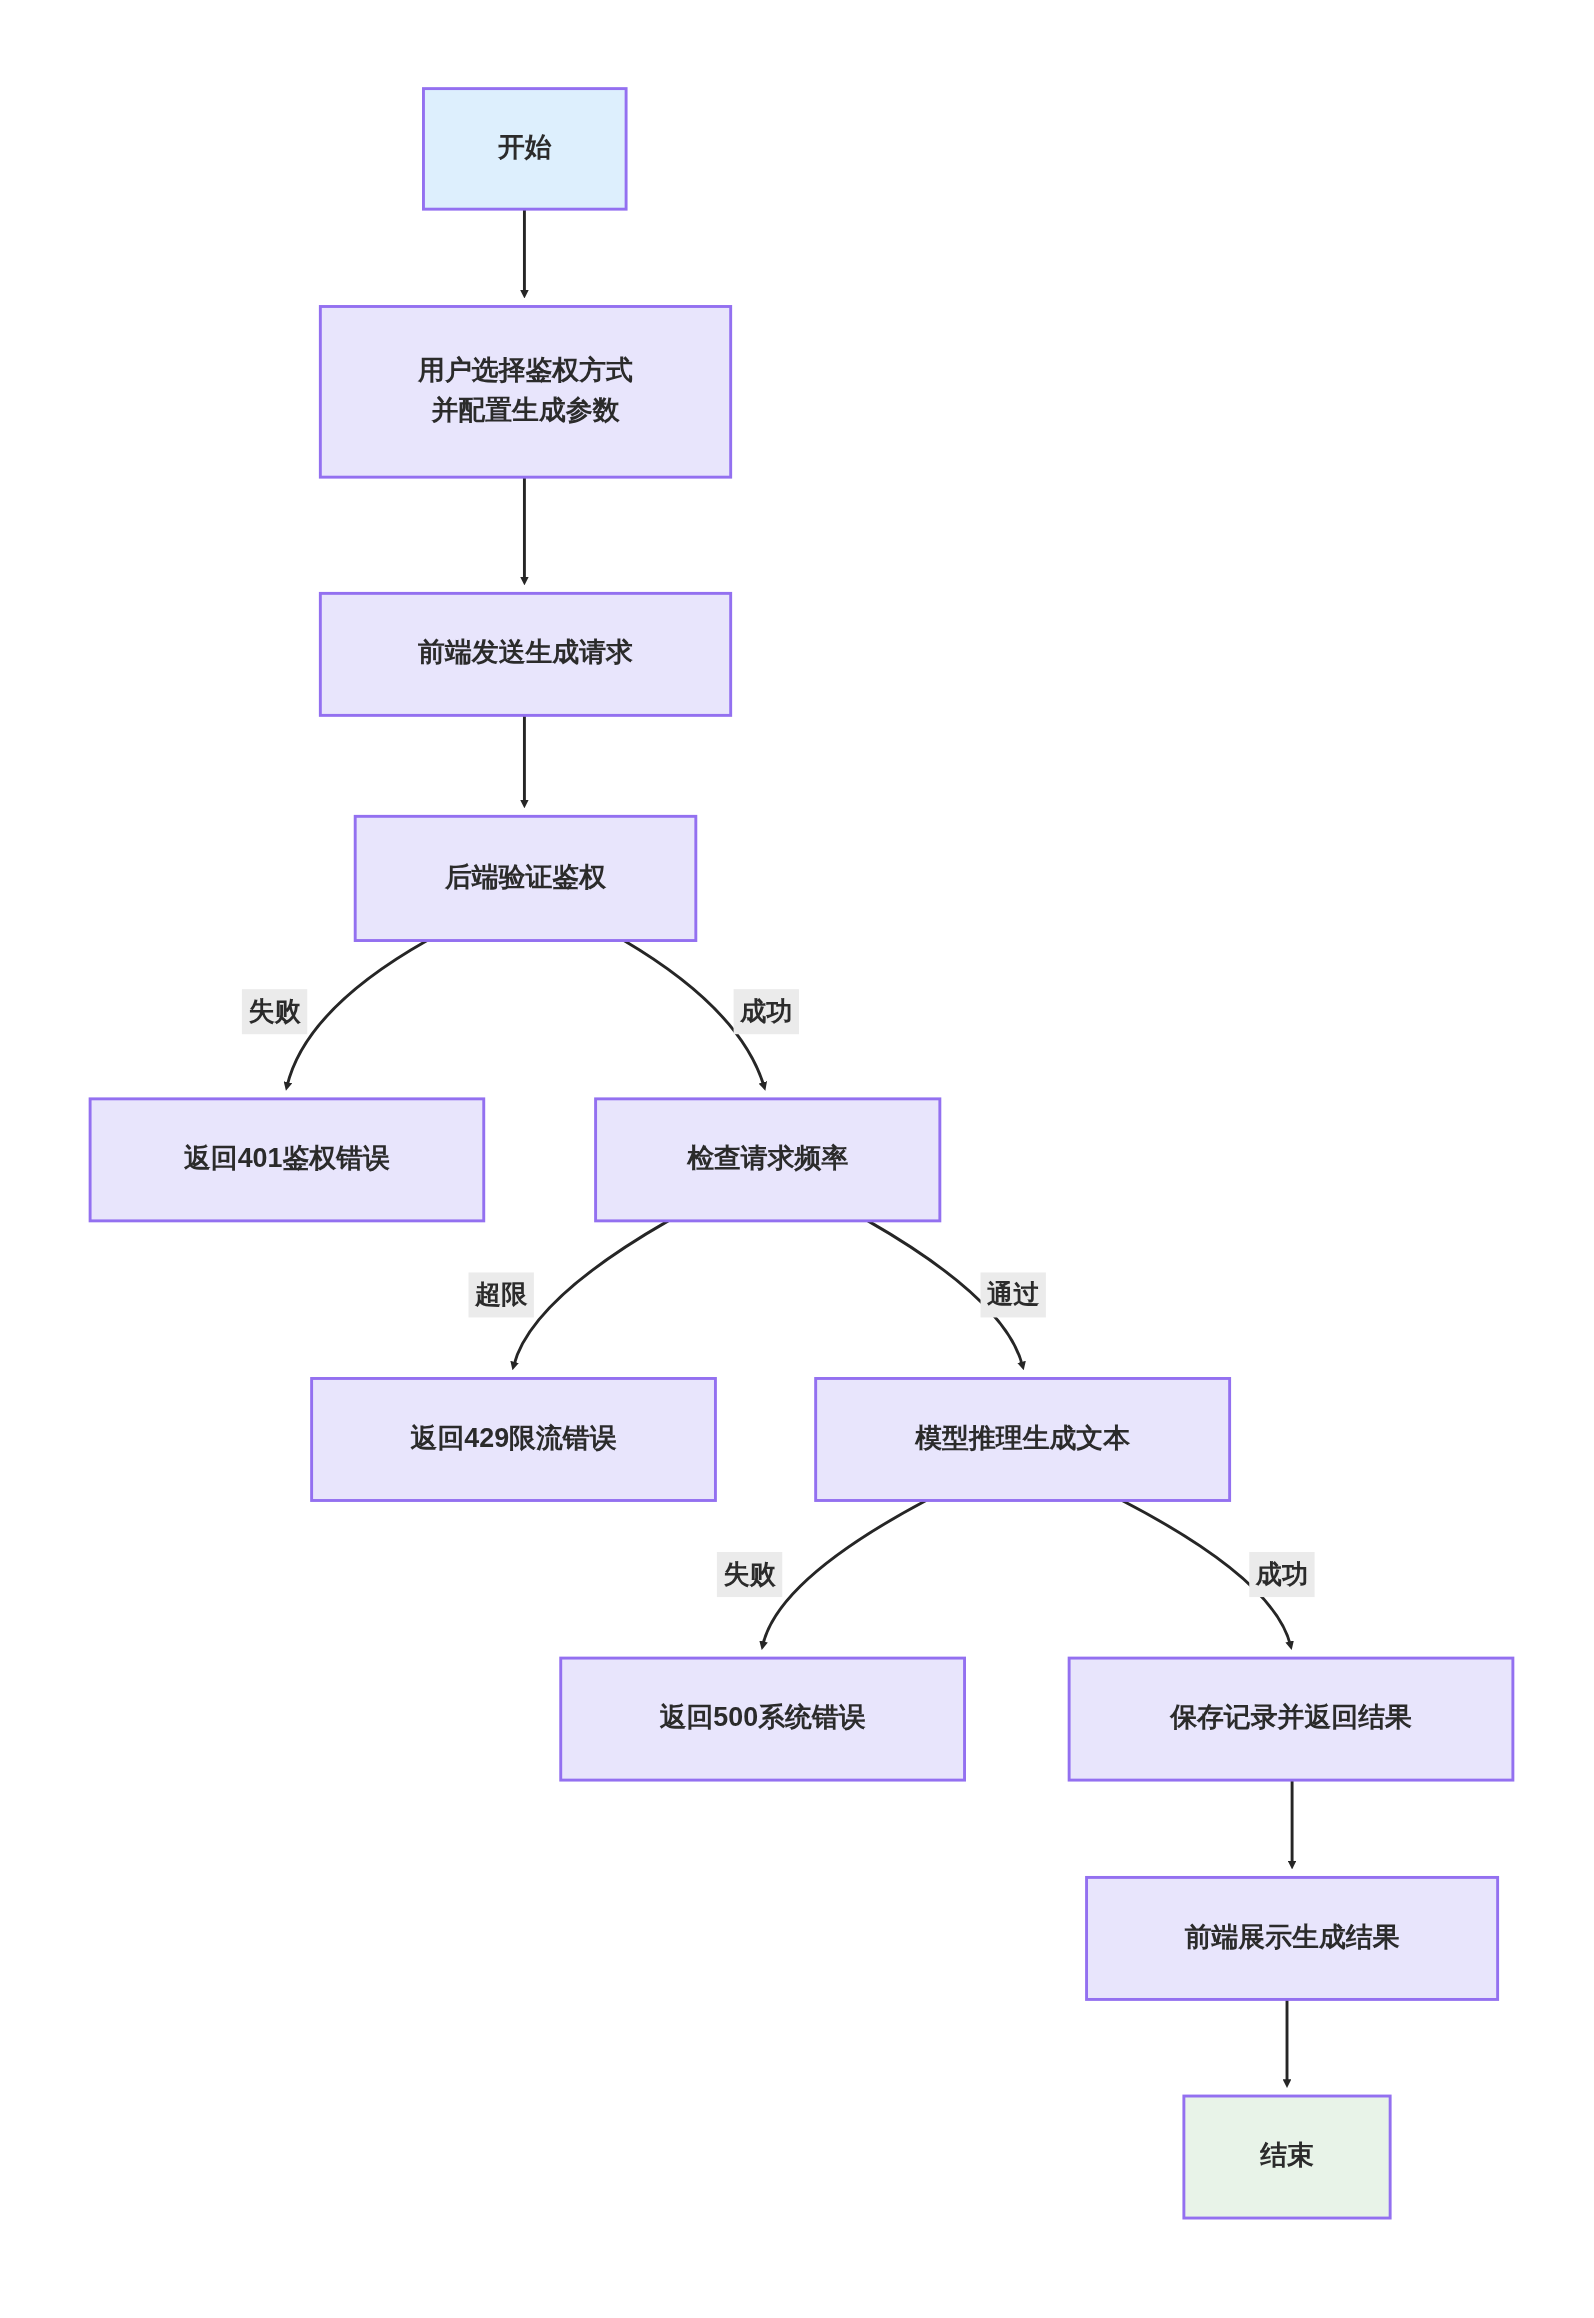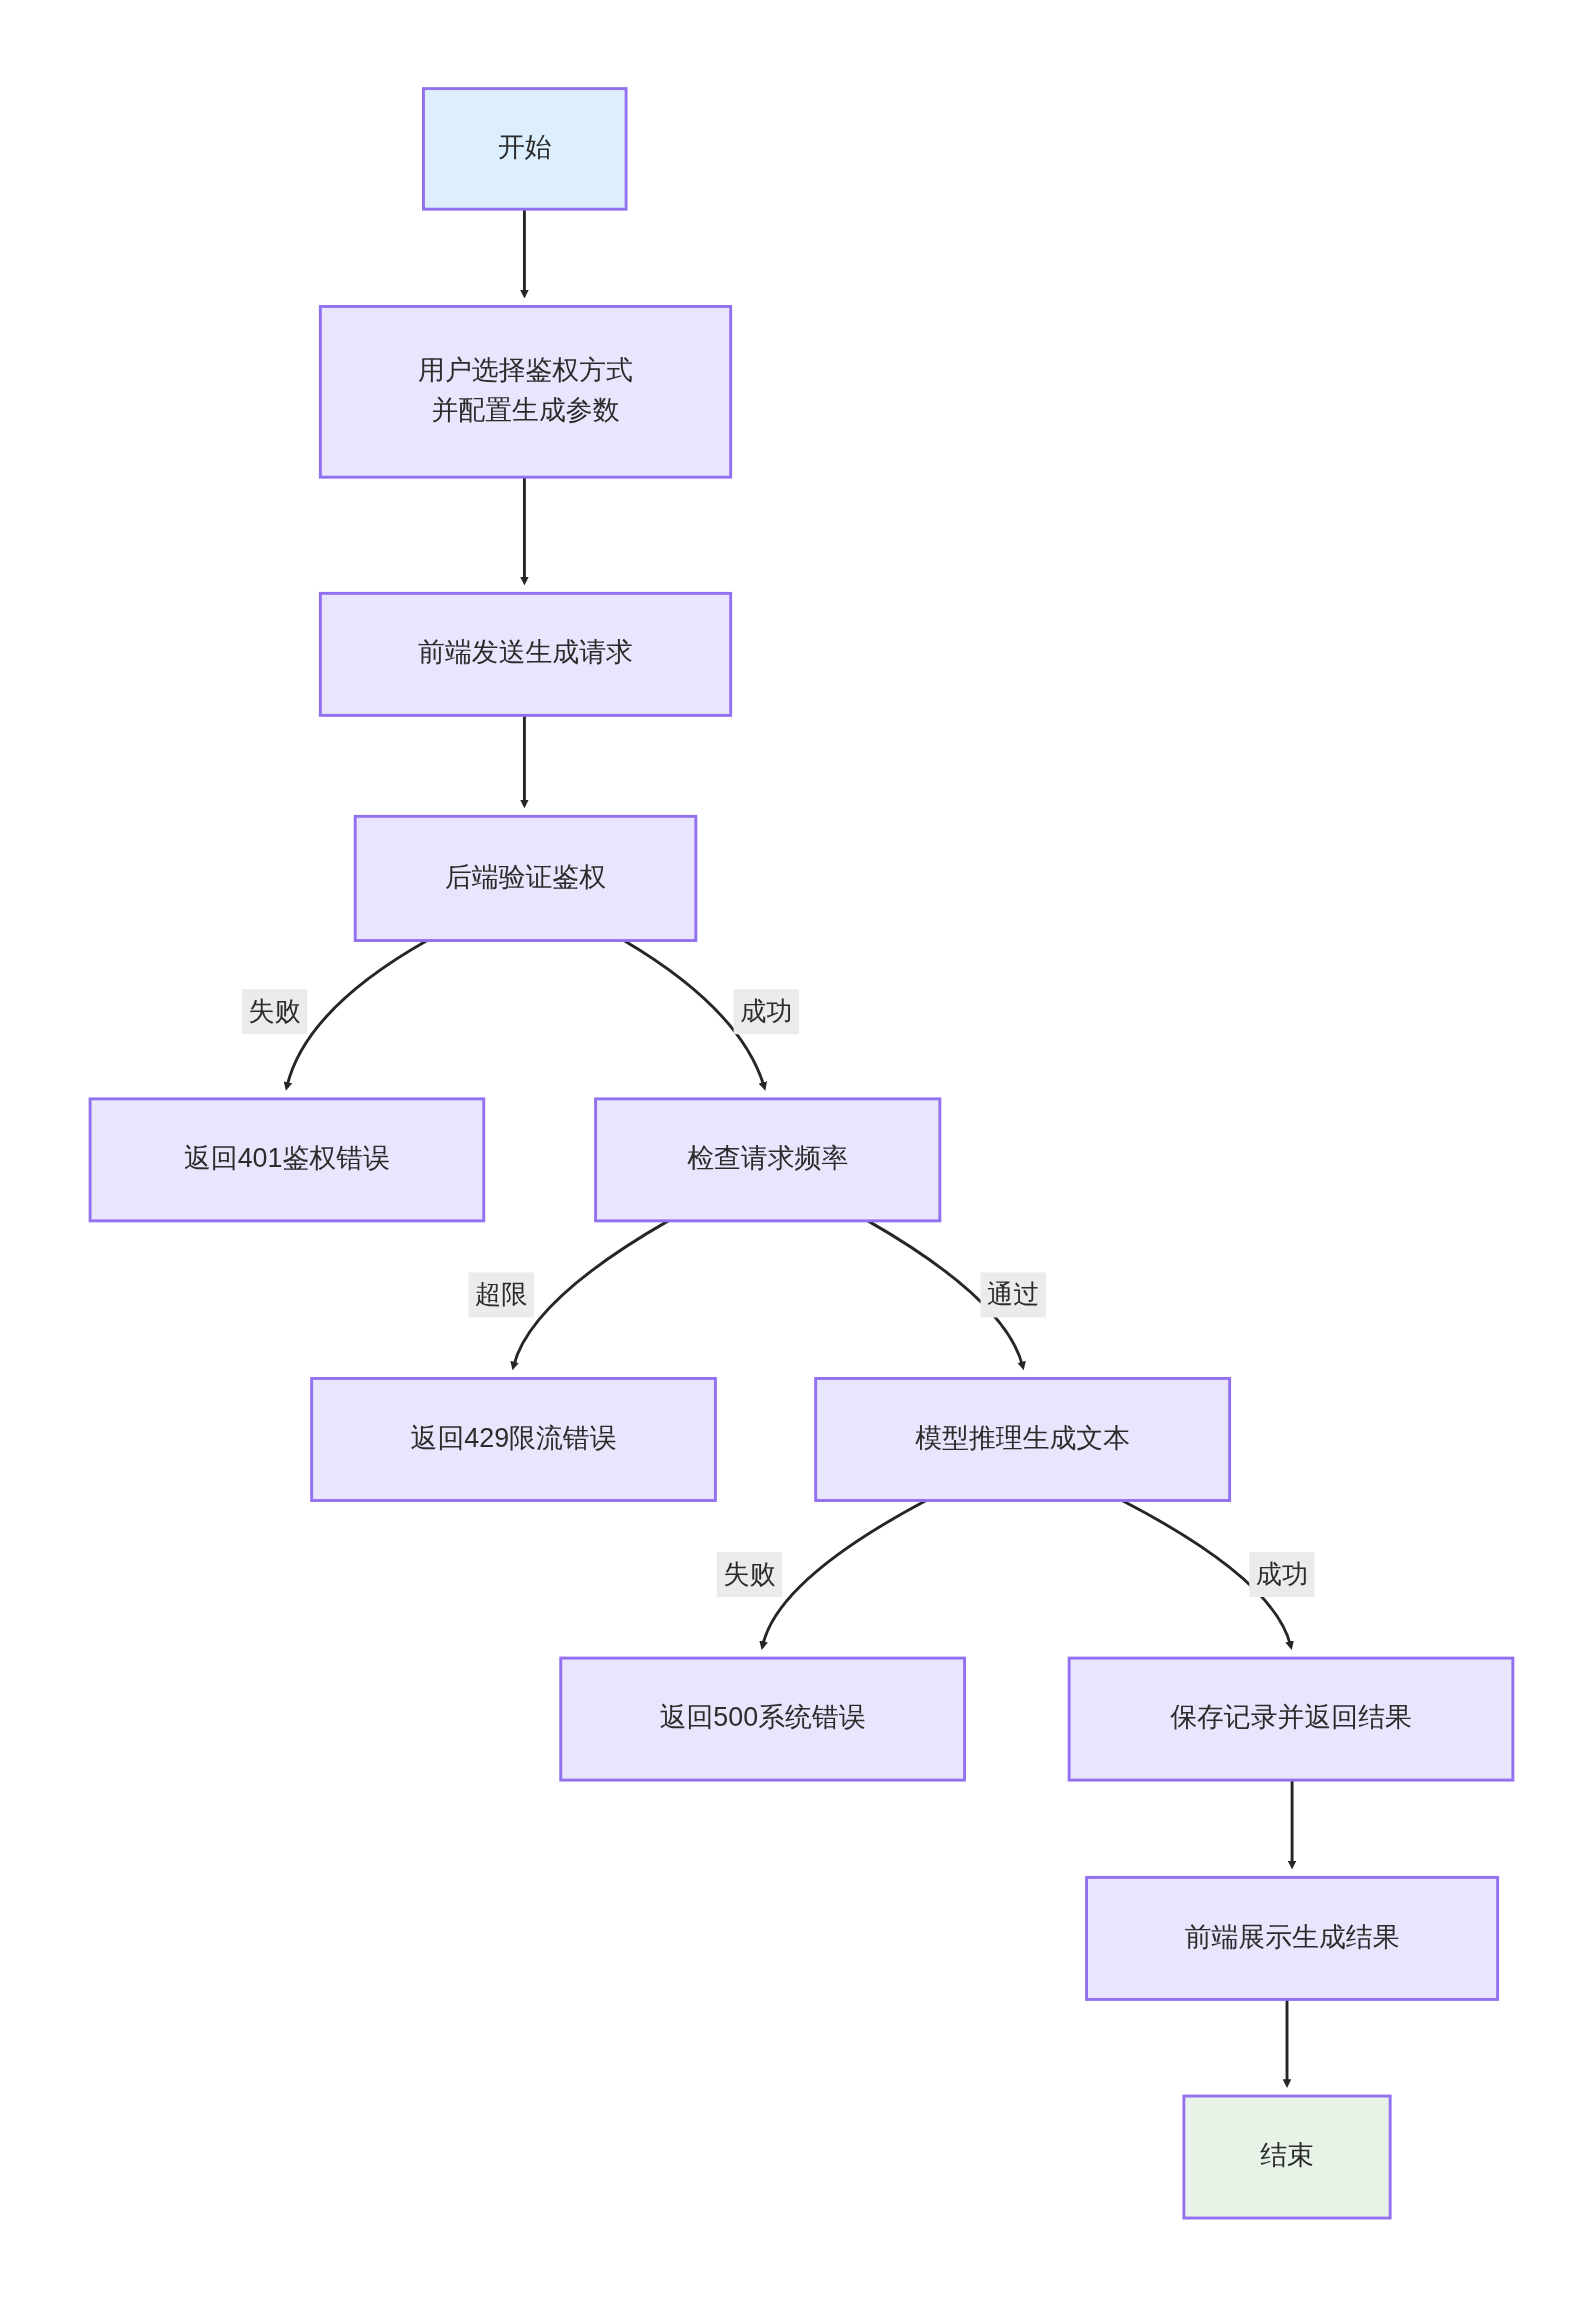--- a/index.html
+++ b/index.html
@@ -50,21 +50,21 @@
     font-size: 36px;
     fill: #2b2b2b;
     text-anchor: middle;
     dominant-baseline: middle;
     white-space: pre;
   }
 </style>
 </head>
 <body>
 
-<div id="flow-root" style="background: rgb(255, 255, 255);">
+<div id="flow-root" style="background: rgb(255, 255, 255); font-weight: bold;">
   <svg class="flow-canvas" viewBox="0 0 2196 3193">
     <defs>
       <marker id="arrowhead" markerWidth="12" markerHeight="12" refX="6" refY="6" orient="auto" markerUnits="userSpaceOnUse">
         <path d="M 0 0 L 12 6 L 0 12 z" fill="#262626"></path>
       </marker>
     </defs>
     <g id="edges-layer">
         <path class="edge-path" d="M 722,288 L 722,405" stroke="#262626" marker-end="url(#arrowhead)"></path>
         <path class="edge-path" d="M 722,657 L 722,800" stroke="#262626" marker-end="url(#arrowhead)"></path>
         <path class="edge-path" d="M 722,985 L 722,1107" stroke="#262626" marker-end="url(#arrowhead)"></path>

